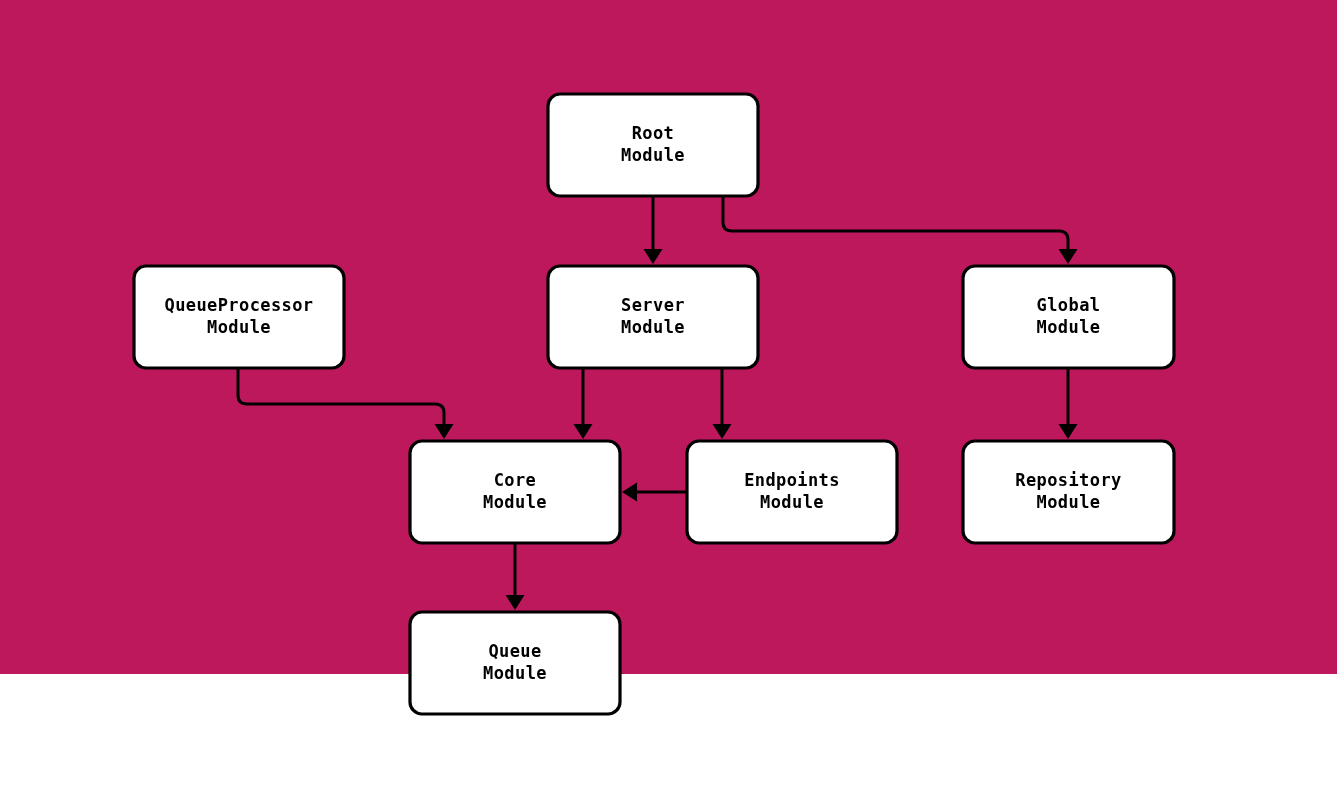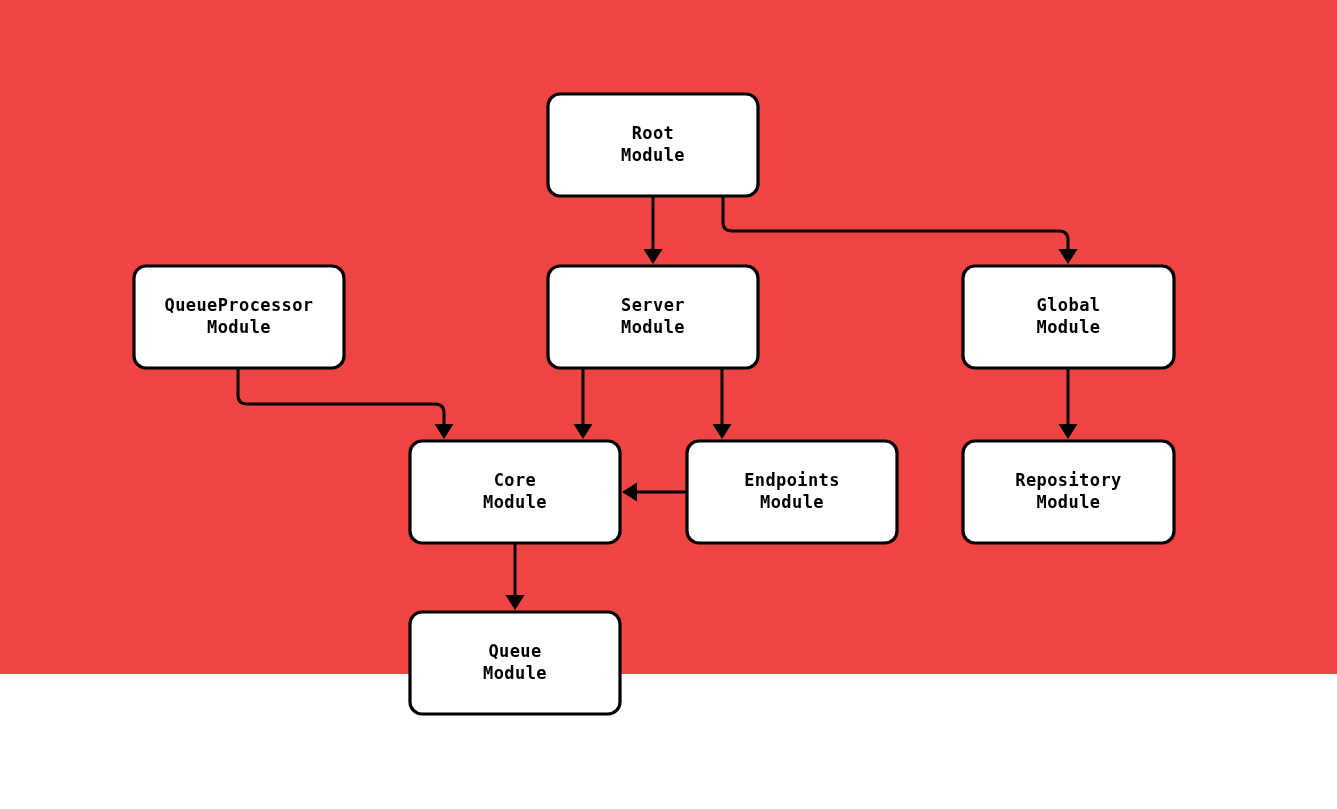--- a/index.html
+++ b/index.html
@@ -10,21 +10,21 @@
   body {
     width: 1337px;
     height: 809px;
     font-family: "DejaVu Sans Mono", "Liberation Mono", monospace;
     overflow: hidden;
   }
   #diagram-canvas {
     position: relative;
     width: 1337px;
     height: 674px;
-    background: #ef4444;
+    background: #be185d;
   }
   #diagram-svg {
     position: absolute;
     top: 0;
     left: 0;
     width: 1337px;
     height: 809px;
     display: block;
   }
   .node-rect {

